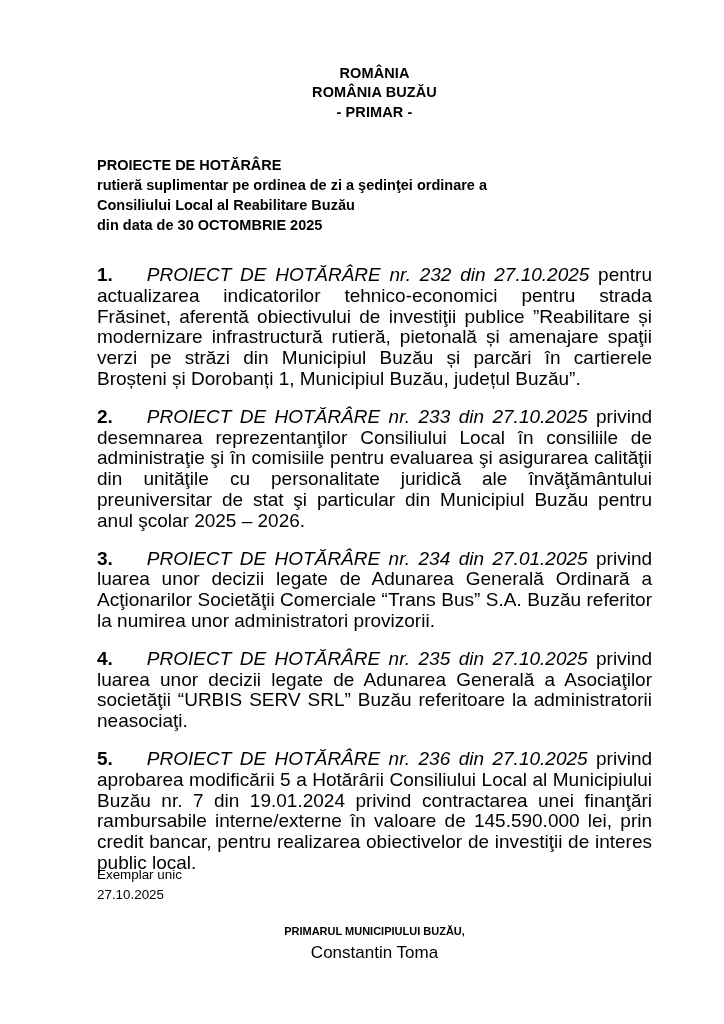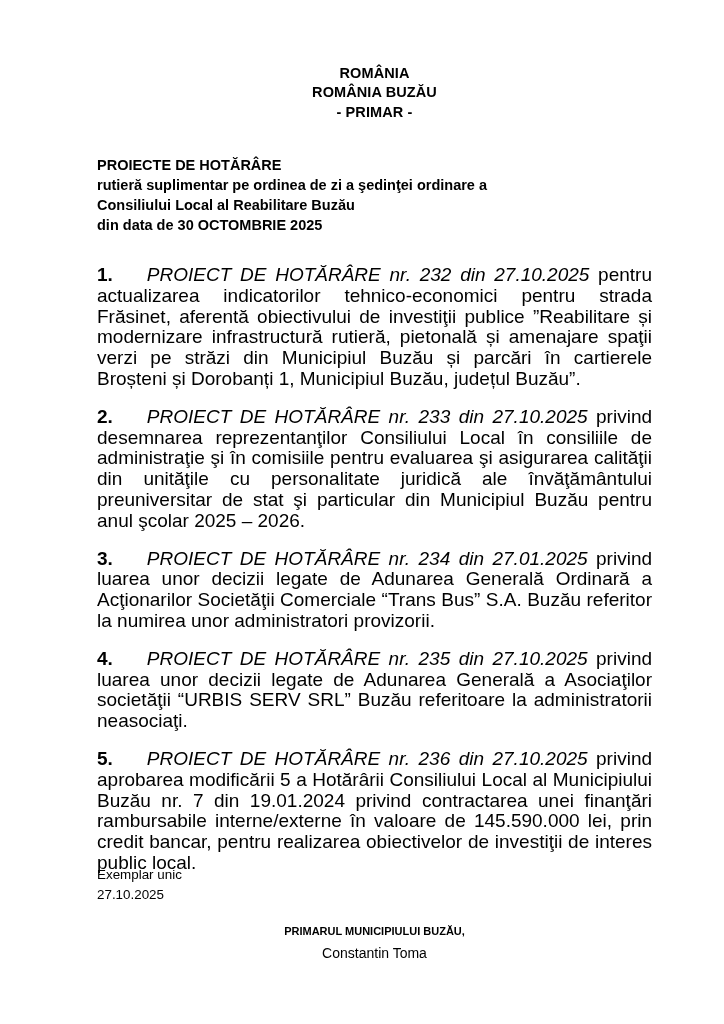--- a/index.html
+++ b/index.html
@@ -82,21 +82,21 @@
     margin-top: 46px;
   }
   .signature .role {
     font-weight: bold;
     font-size: 11px;
     line-height: 22px;
     display: block;
   }
   .signature .name {
     font-weight: normal;
-    font-size: 14px;
+    font-size: 17px;
     line-height: 22px;
     display: block;
   }
 
   
   .footer {
     position: absolute;
     left: 97px;
     top: 865px;
     font-size: 13.4px;

